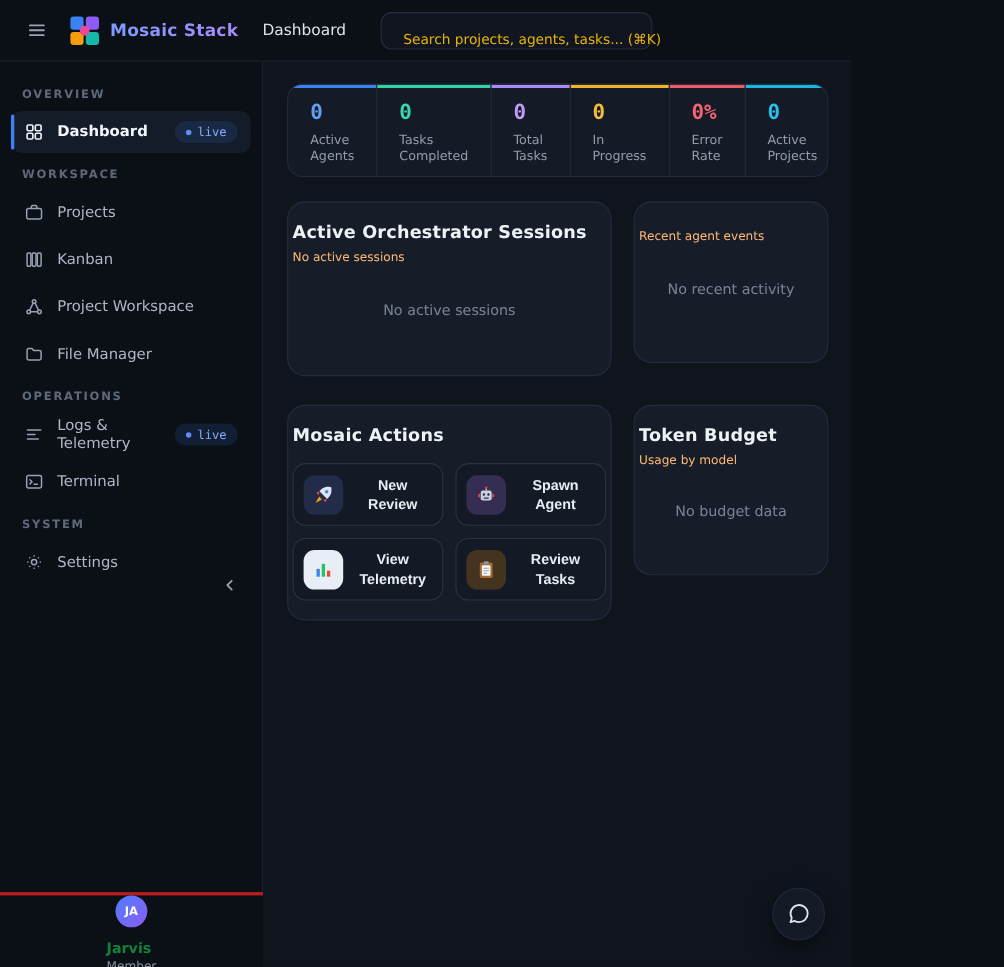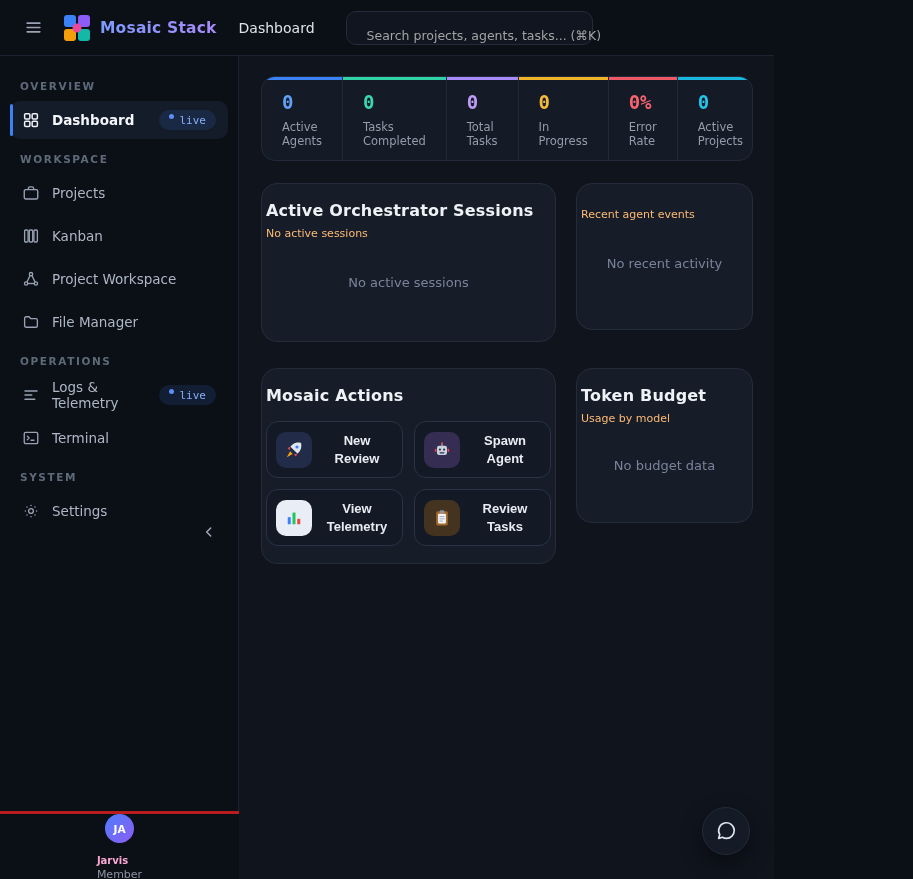--- a/index.html
+++ b/index.html
@@ -22,56 +22,56 @@
   .logo .sq-bl { background:#f59e0b; } .logo .sq-br { background:#14b8a6; }
   .logo .dot-c { position:absolute; left:50%; top:50%; width:9px; height:9px;
                  transform:translate(-50%,-50%); border-radius:50%; background:#ec4899; }
   .brand-name { font-size:15.5px; font-weight:700; letter-spacing:.2px;
                 background:linear-gradient(90deg,#7d9bff,#a78bfa);
                 -webkit-background-clip:text; background-clip:text; color:transparent; }
   .breadcrumb { margin-left:22px; font-size:14px; color:#dde3ec; font-weight:500; }
   .search { margin-left:31px; width:247px; height:34px; background:#10151f;
             border:1px solid #242c3b; border-radius:10px; display:flex; align-items:center;
             gap:8px; padding:0 12px; cursor:text; }
-  .search-ph { font-size:12.5px; color:#a3a3a3; white-space:nowrap;margin-top:16px; }
+  .search-ph { font-size:12.5px; color:#eab308; white-space:nowrap;margin-top:16px; }
   .top-right { margin-left:auto; display:flex; align-items:center; gap:10px; }
   .bell-dot { position:absolute; top:5px; right:6px; width:7px; height:7px;
               border-radius:50%; background:#ef4444; }
   .avatar { width:31px; height:31px; border-radius:50%; border:none; cursor:pointer;
             background:linear-gradient(135deg,#4f7df9,#8b5cf6); color:#fff;
             font-size:12.5px; font-weight:700; display:flex; align-items:center; justify-content:center; }
 
   
   .sidebar { position:absolute; top:56px; left:0; width:239px; bottom:0;
              background:#0b0f16; border-right:1px solid #1c2330; padding:10px 10px 0; }
   .sec-label { font-size:10.5px; font-weight:700; letter-spacing:1.6px; color:#5e6979;
                margin:14px 10px 9px; }
   .nav-item { position:relative; display:flex; align-items:center; gap:12px;
               height:38px; padding:0 12px; margin-bottom:5px; border-radius:10px;
               color:#aeb7c5; font-size:13.5px; cursor:pointer; }
   .nav-item svg { flex:0 0 auto; }
   .nav-item.active { background:#141b29; color:#f3f6fa; font-weight:600; }
   .nav-item.active::before { content:""; position:absolute; left:0; top:3px; bottom:3px;
               width:3px; border-radius:3px; background:#3b82f6; }
-  .live-badge { margin-left:auto; display:flex; gap:6px;
+  .live-badge { margin-left:auto; display:flex; align-items:center; gap:6px;
                 background:rgba(59,130,246,.13); border-radius:999px; padding:3.5px 10px;
                 font-family:"DejaVu Sans Mono","Liberation Mono",monospace;
                 font-size:11px; color:#87aefb; font-weight:500; }
   .live-badge .dot { width:5px; height:5px; border-radius:50%; background:#5f8df7; }
   .collapse-btn { position:absolute; right:16px; top:463px; background:none; border:none;
                   cursor:pointer; color:#9aa4b4; width:26px; height:26px;
                   display:flex; align-items:center; justify-content:center; }
   .user-footer { position:absolute; left:0; bottom:0; width:239px; height:68px;
                  border-top:3px solid #b91c1c; display:flex; align-items:center;
                  gap:12px; padding:0 16px; background:#0b0f16;flex-direction:column; }
   .user-avatar { width:29px; height:29px; border-radius:50%;
                  background:linear-gradient(135deg,#4f7df9,#8b5cf6); color:#fff;
                  font-size:10.5px; font-weight:700; display:flex; align-items:center;
                  justify-content:center; flex:0 0 auto; }
-  .user-name { font-size:10px; font-weight:700; color:#f9a8d4; }
+  .user-name { font-size:13px; font-weight:700; color:#15803d; }
   .user-role { font-size:11px; color:#8b93a3; margin-top:2px; }
   .status-dot { margin-left:auto; width:9px; height:9px; border-radius:50%; background:#2dd4a2; }
 
   
   .main { position:absolute; left:240px; top:56px; right:0; bottom:0; padding:20px 21px; }
   .stats-row { display:flex; border-radius:14px; overflow:hidden;
                border:1px solid #222a39; background:#151b26; }
   .stat { flex:1; padding:0 20px 12px; position:relative; border-left:1px solid #222a39; }
   .stat:first-child { border-left:none; }
   .stat-bar { height:3px; margin:0 -20px 13px; }

